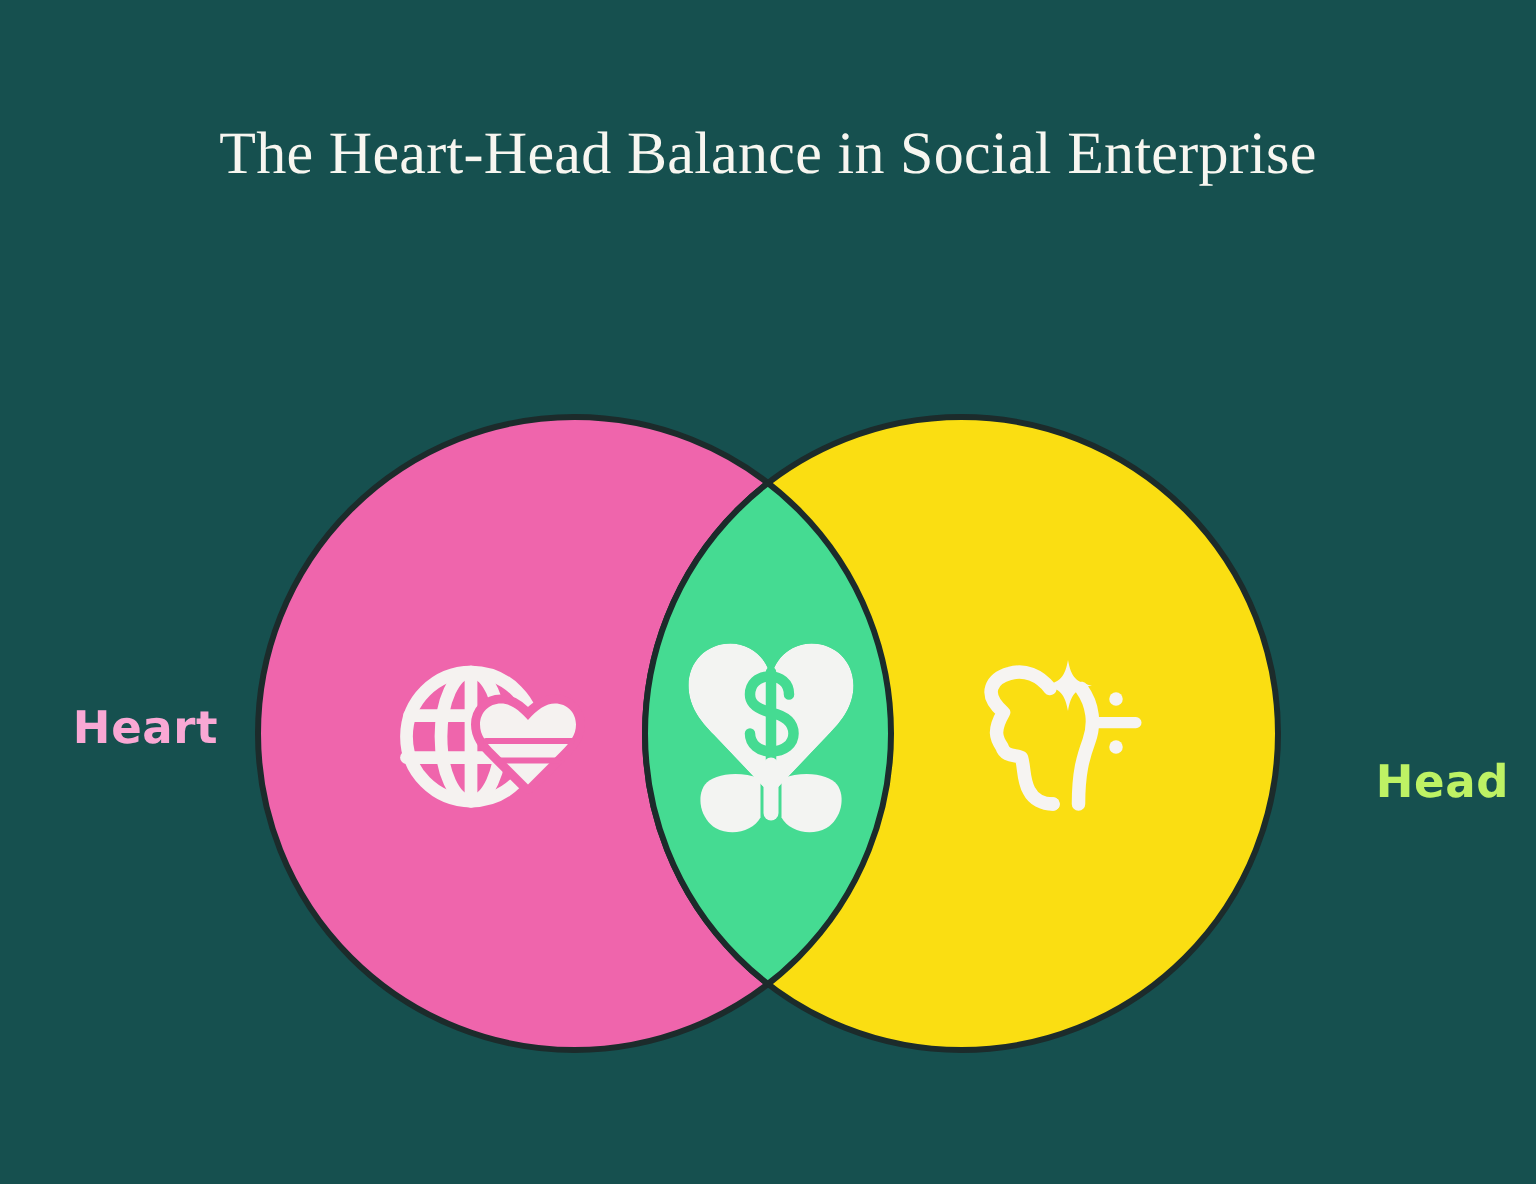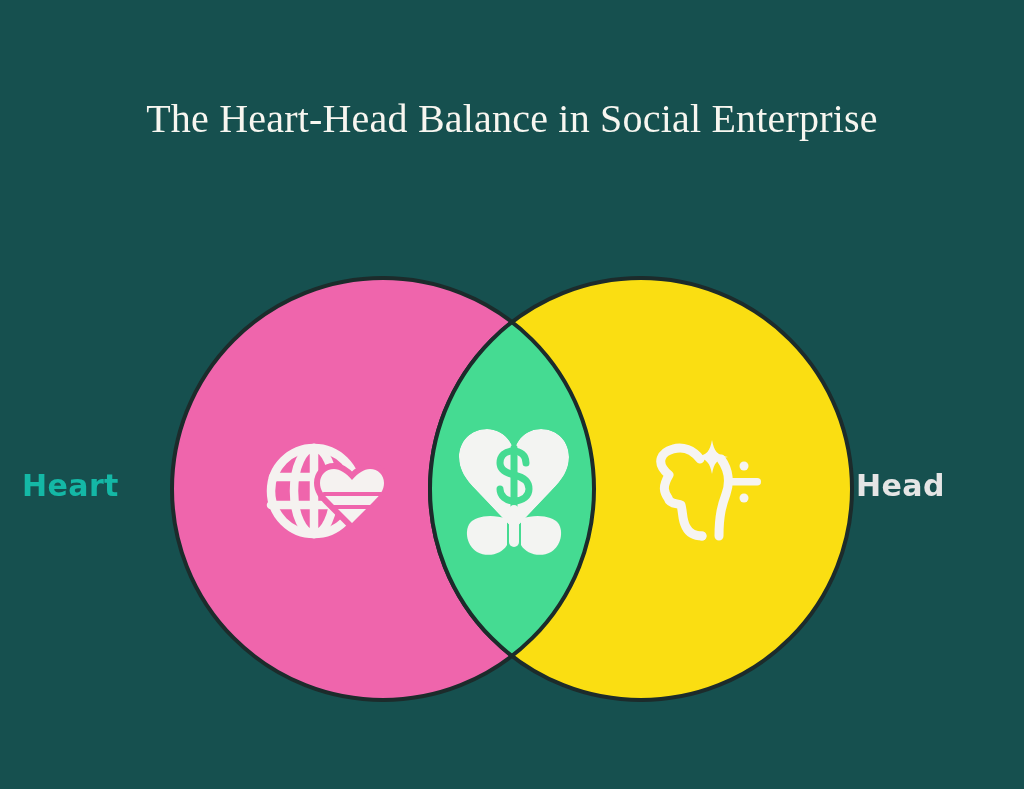--- a/index.html
+++ b/index.html
@@ -16,21 +16,21 @@
   }
   #stage {
     position: absolute;
     inset: 0;
     width: 1024px;
     height: 789px;
   }
   #title {
     position: absolute;
     left: 0;
-    top: 95px;
+    top: 78px;
     width: 1024px;
     text-align: center;
     font-family: "Liberation Serif", "DejaVu Serif", serif;
     font-size: 40px;
     font-weight: 400;
     letter-spacing: 0.2px;
     color: #F7F6F0;
     white-space: nowrap;
   }
   #subtitle {
@@ -51,27 +51,29 @@
     top: 468px;
     font-family: "DejaVu Sans", sans-serif;
     font-size: 30px;
     font-weight: 700;
     letter-spacing: 0.4px;
     white-space: nowrap;
   }
   #label-heart {
     left: 22px;
     width: 150px;
-    color: #14b8a6;
+    text-align: center;
+    color: #f9a8d4;
   }
   #label-head {
     left: 856px;
     width: 150px;
-    text-align: left;
-    color: #e5e5e5;
+    text-align: right;
+    color: #bef264;
+    margin-top: 36px;
   }
   #venn {
     position: absolute;
     left: 0;
     top: 0;
   }
 </style>
 </head>
 <body>
 

